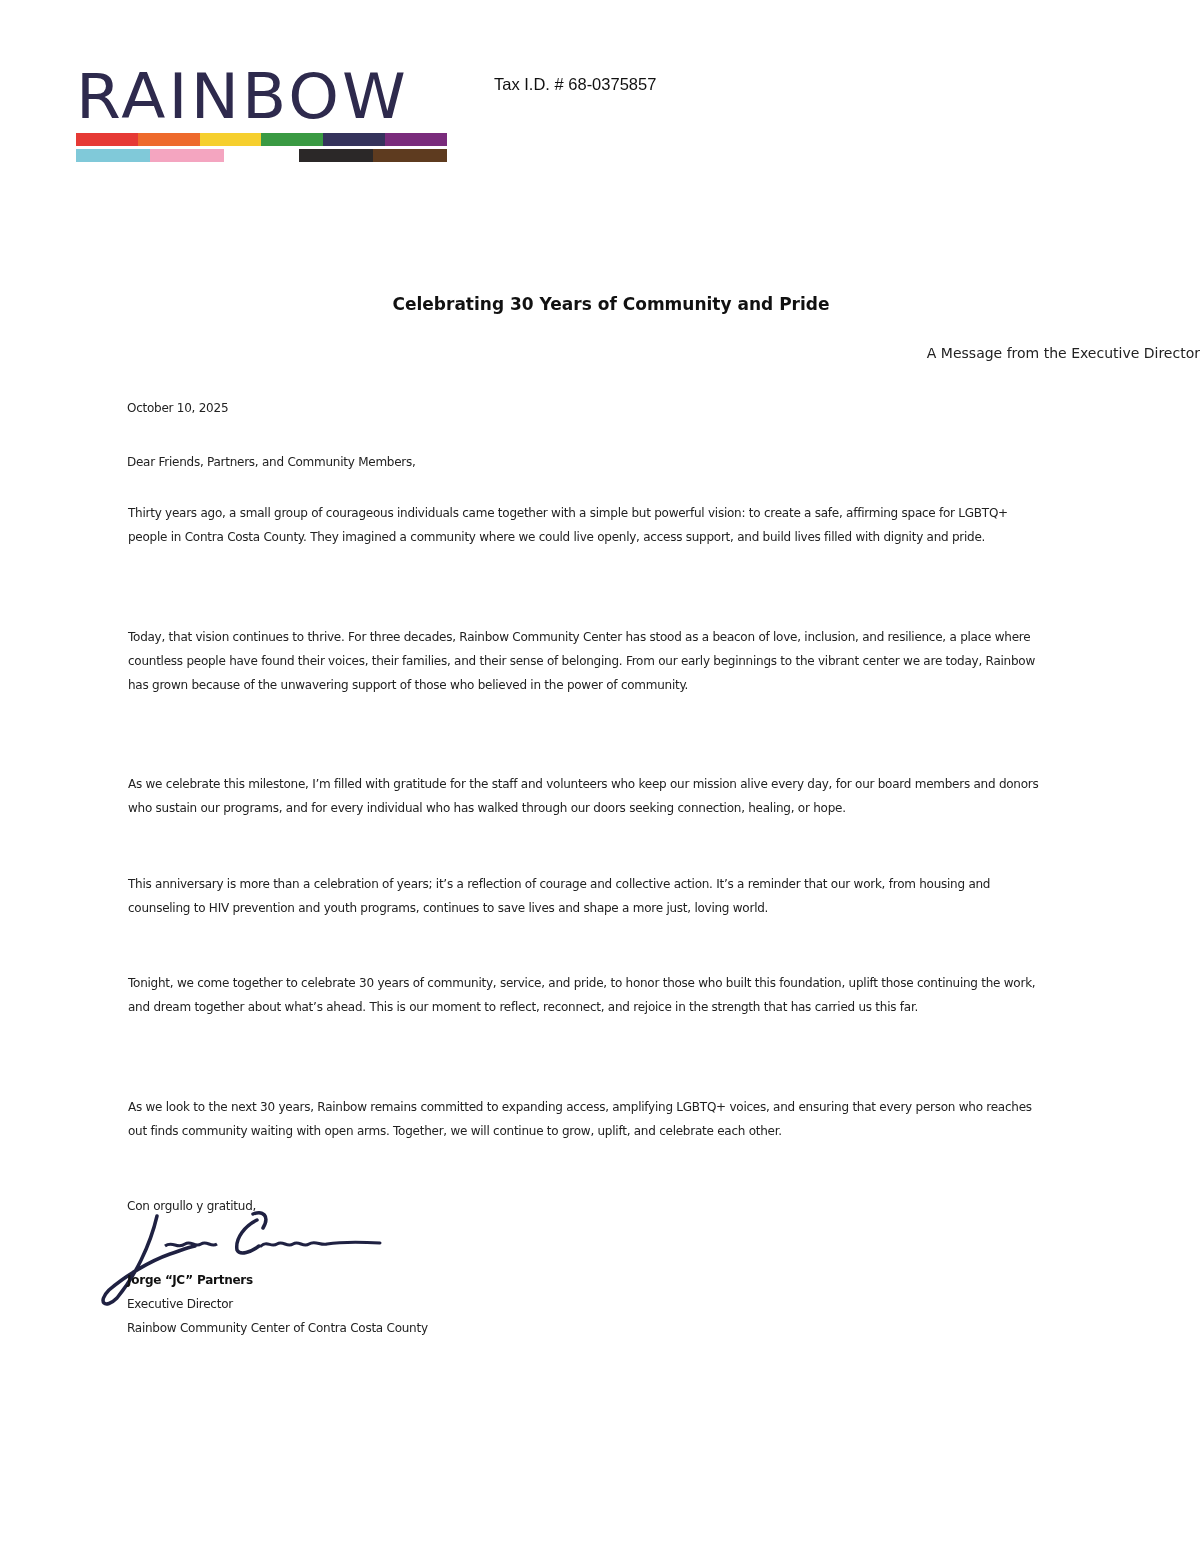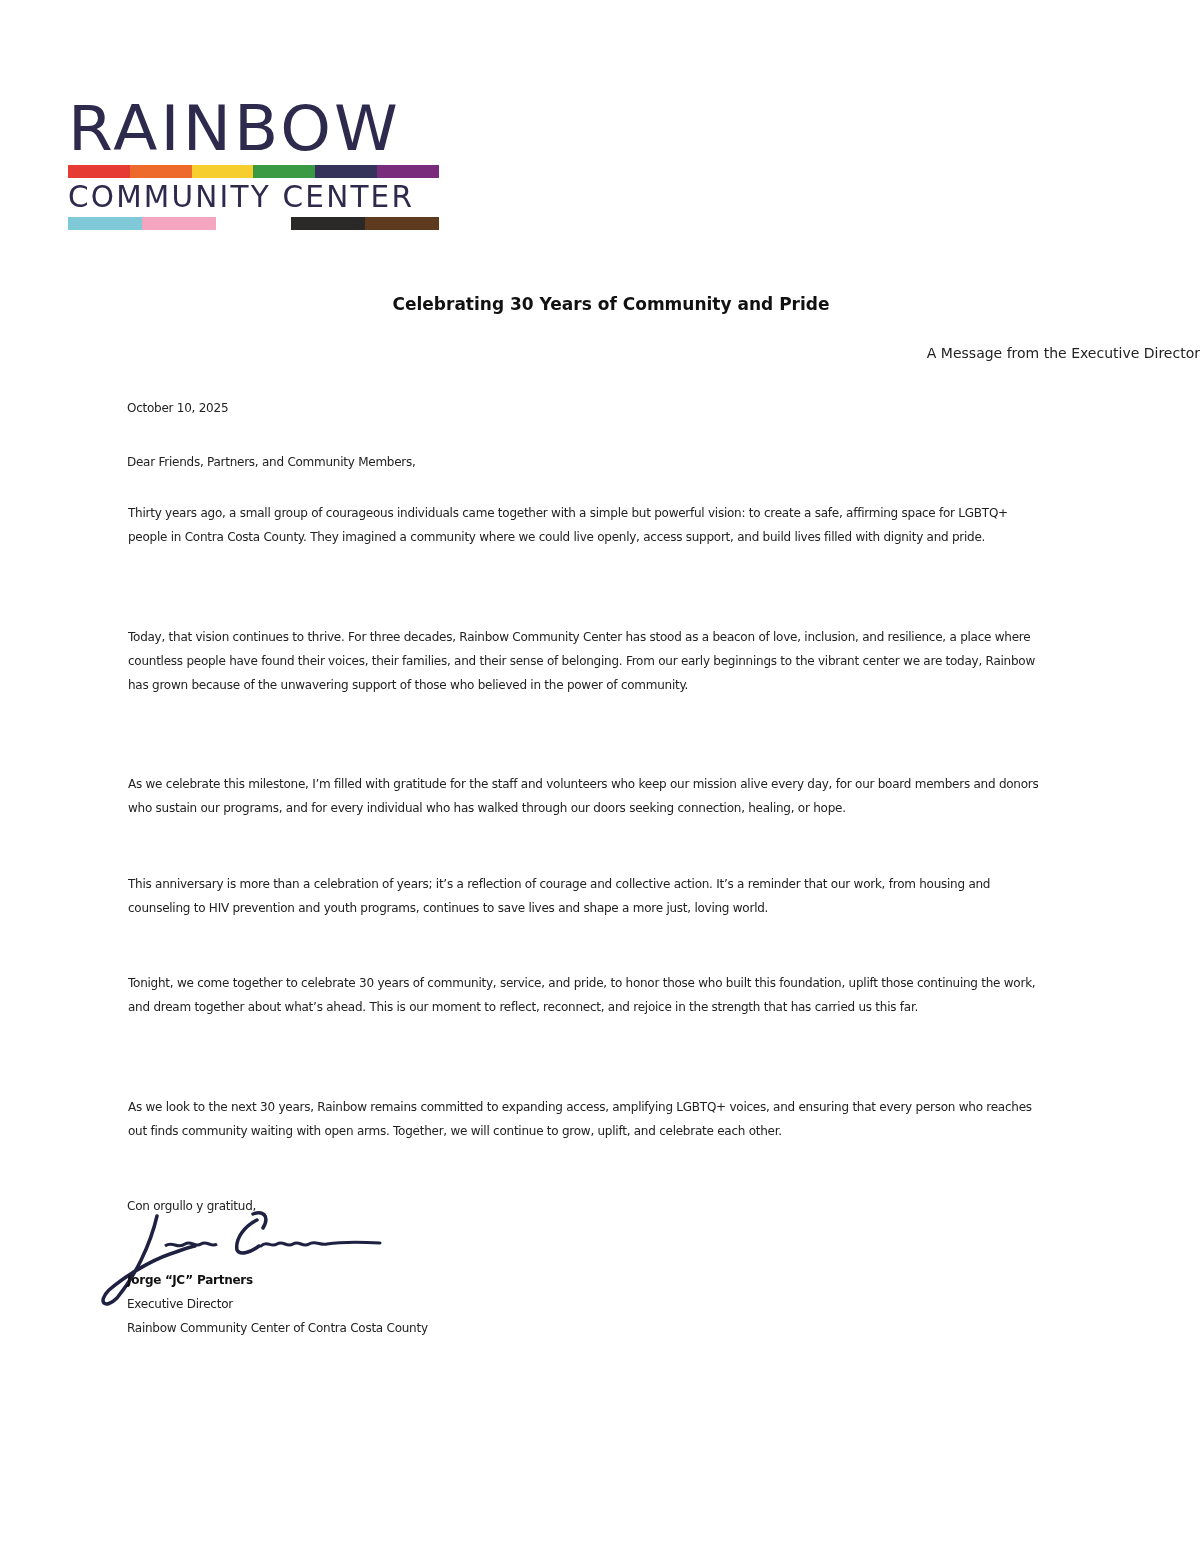--- a/index.html
+++ b/index.html
@@ -1,17 +1,17 @@
 <!DOCTYPE html>
 <html><head>
 <meta charset="utf-8">
 <style>
   html, body { margin: 0; padding: 0; background: #ffffff; }
   body { width: 1200px; height: 1553px; position: relative; overflow: hidden; color: #1a1a1a; font-family: "DejaVu Sans", sans-serif; }
-  .logo { position: absolute; left: 68px; top: 66px; width: 376px; margin-top: 32px; }
+  .logo { position: absolute; left: 76px; top: 66px; width: 376px; }
   .logo-word { font-family: "DejaVu Sans", sans-serif; font-size: 62px; line-height: 62px; letter-spacing: 3px; color: #2e2a4d; font-weight: normal; white-space: nowrap; transform: scaleX(1.04); transform-origin: left; }
   .logo-bar { display: flex; height: 13px; margin-top: 5px; width: 371px; }
   .logo-bar span { flex: 1; display: block; }
   .logo-bar2 { display: flex; height: 13px; margin-top: 3px; width: 371px; }
   .logo-bar2 span { flex: 1; display: block; }
   .logo-sub { font-family: "DejaVu Sans", sans-serif; font-size: 29.5px; line-height: 34px; letter-spacing: 2.2px; color: #2e2a4d; white-space: nowrap; margin-top: 2px; }
   .contact { position: absolute; left: 494px; top: 72px; font-family: "Liberation Sans", sans-serif; font-size: 16.5px; line-height: 24px; color: #111; }
   .contact .gap { display: inline-block; width: 28px; }
   .title { position: absolute; left: 0; width: 1200px; top: 294px; text-align: center; font-family: "DejaVu Sans", sans-serif; font-weight: bold; font-size: 17px; color: #111; padding-left: 11px; }
   .subtitle { position: absolute; left: 0; width: 1200px; top: 345px; text-align: right; font-family: "DejaVu Sans", sans-serif; font-size: 14px; color: #222; }
@@ -27,31 +27,31 @@
 <div class="logo">
   <div class="logo-word">RAINBOW</div>
   <div class="logo-bar">
     <span style="background:#e63a35"></span>
       <span style="background:#ee6a2c"></span>
       <span style="background:#f6cf2e"></span>
       <span style="background:#3a9a43"></span>
       <span style="background:#35335c"></span>
       <span style="background:#7a2c7c"></span>
   </div>
-  <div class="logo-sub">COMMUNITY CENTER</div>
   <div class="logo-bar2">
     <span style="background:#80c9d9"></span>
       <span style="background:#f4a5c0"></span>
       <span style="background:#ffffff"></span>
       <span style="background:#2b2828"></span>
       <span style="background:#5e3b1f"></span>
   </div>
 </div>
 
 <div class="contact">
+  <div>Tax I.D. # 68-0375857</div>
 </div>
 
 <div class="title">Celebrating 30 Years of Community and Pride</div>
 <div class="subtitle">A Message from the Executive Director</div>
 
 <div class="body-text" style="top:396px">October 10, 2025</div>
 <div class="body-text" style="top:450px">Dear Friends, Partners, and Community Members,</div>
 
 <p class="body-text para" style="top:500px">Thirty years ago, a small group of courageous individuals came together with a simple but powerful vision: to create a safe, affirming space for LGBTQ+ people in Contra Costa County. They imagined a community where we could live openly, access support, and build lives filled with dignity and pride.</p>
 <p class="body-text para" style="top:624px">Today, that vision continues to thrive. For three decades, Rainbow Community Center has stood as a beacon of love, inclusion, and resilience, a place where countless people have found their voices, their families, and their sense of belonging. From our early beginnings to the vibrant center we are today, Rainbow has grown because of the unwavering support of those who believed in the power of community.</p>

